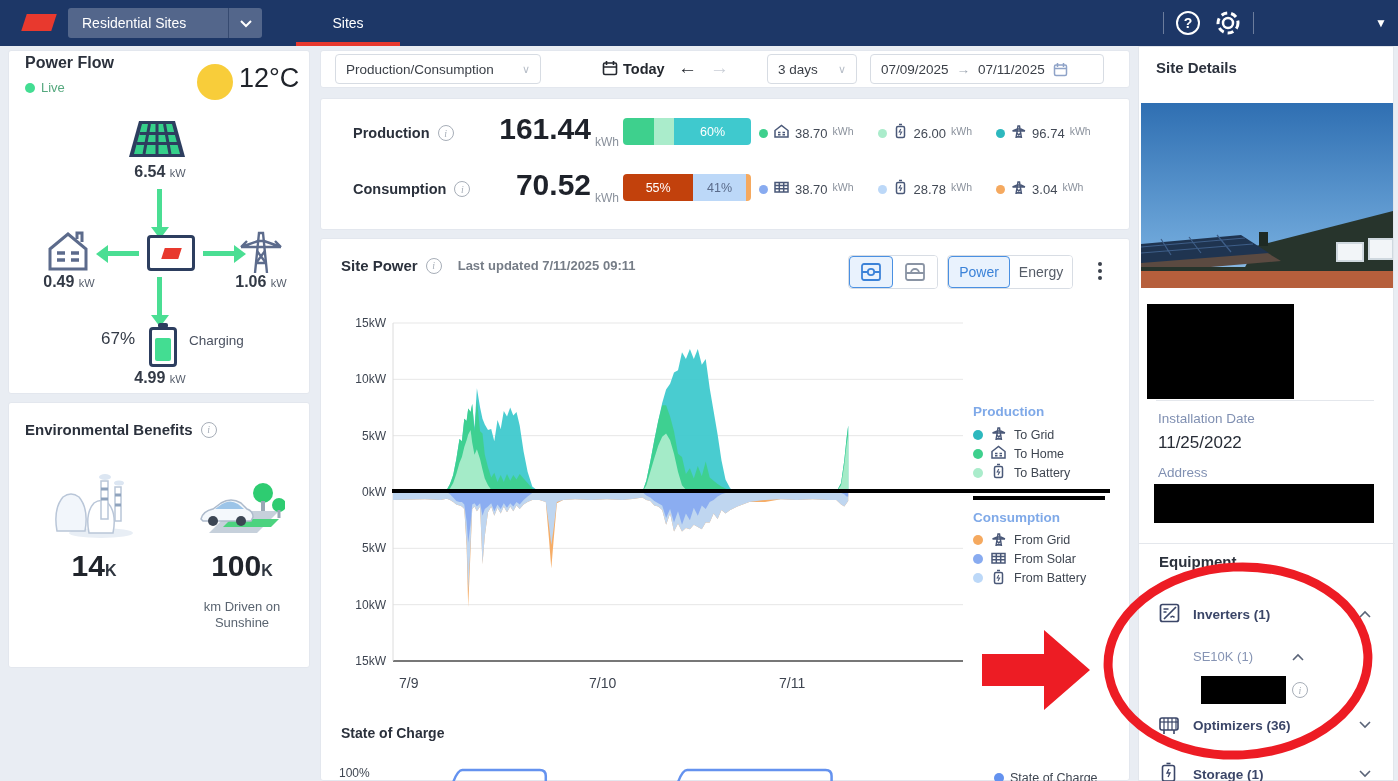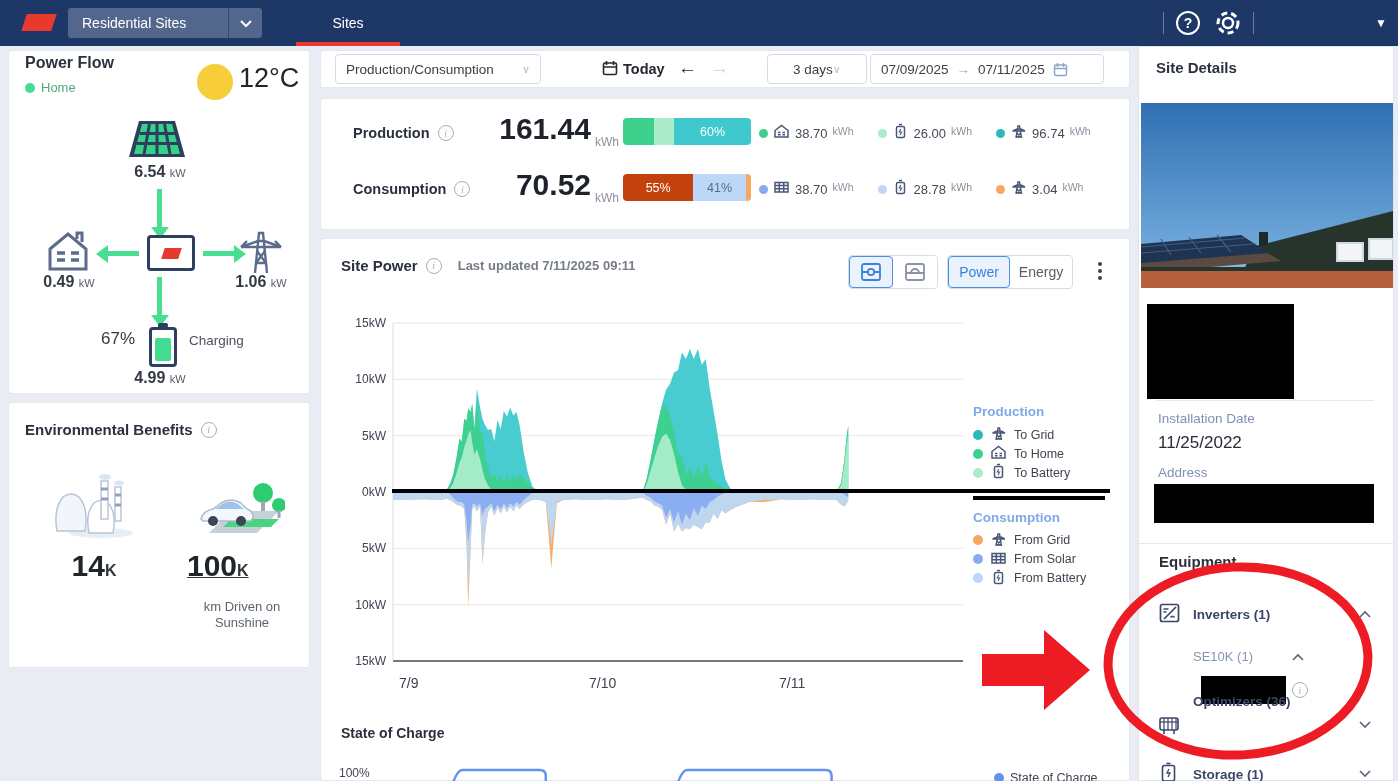--- a/index.html
+++ b/index.html
@@ -108,21 +108,21 @@
       </svg>
   </div>
   <div class="abs nav-sep" style="left:1253px;"></div>
   <div class="abs caret" style="left:1375px; top:16px;">▼</div>
 </div>
 
 <div class="abs card" style="left:8px; top:50px; width:302px; height:344px;">
   <div class="abs pf-title" style="left:16px; top:3px;">Power Flow</div>
   <div class="abs" style="left:16px; top:29px; display:flex; align-items:center;">
     <span class="live-dot"></span>
-    <span class="live-lbl">Home</span>
+    <span class="live-lbl">Live</span>
   </div>
   <div class="abs sun" style="left:188px; top:13px;"></div>
   <div class="abs temp" style="left:230px; top:12px;">12°C</div>
 
   <div class="abs" style="left:120px; top:68px;">
     <svg width="56" height="40">
       <polygon points="10,2 46,2 56,38 0,38" fill="#2d3e5f"></polygon>
       <polygon points="13,5 43,5 51,35 5,35" fill="#35d08a"></polygon>
       <path d="M10.5,14.5 H47 M7.5,24.5 H50.5 M20.5,5 L15,35 M28,5 L28,35 M35.5,5 L41,35" stroke="#2d3e5f" stroke-width="3" fill="none"></path>
     </svg>
@@ -197,41 +197,41 @@
         <rect x="82.5" y="35" width="3" height="8" fill="#9aa8b6"></rect>
       <path d="M6,44 q2,-8 12,-10 l8,-6 q10,-6 20,0 l6,6 q6,2 6,8 l-2,4 H8 Z" fill="#f4f8fc" stroke="#aebbcc" stroke-width="1.5"></path>
       <path d="M20,34 l7,-5 q8,-5 16,0 l6,5 Z" fill="#9cc4e8"></path>
       <circle cx="18" cy="46" r="5" fill="#3c4654"></circle>
         <circle cx="46" cy="46" r="5" fill="#3c4654"></circle>
     </svg>
   </div>
   <div class="abs" style="left:30px; top:146px; width:110px; text-align:center;">
     <span class="env-val">14</span><span class="env-k">K</span>
   </div>
-  <div class="abs" style="left:178px; top:146px; width:110px; text-align:left;text-decoration:underline;">
+  <div class="abs" style="left:178px; top:146px; width:110px; text-align:center;">
     <span class="env-val">100</span><span class="env-k">K</span>
   </div>
   <div class="abs env-lbl" style="left:178px; top:196px; width:110px;">km Driven on Sunshine</div>
 </div>
 
 <div class="abs card" style="left:320px; top:50px; width:810px; height:38px;">
   <div class="abs sel" style="left:14px; top:3px; width:206px;">
     <span>Production/Consumption</span>
     <span class="chev-g">∨</span>
   </div>
   <div class="abs" style="left:281px; top:9px;">
     <svg width="16" height="16" fill="none" stroke="#24282f" stroke-width="1.6">
         <rect x="1.5" y="3" width="13" height="11.5" rx="1.5"></rect>
         <path d="M4.5,1 v4 M11.5,1 v4 M1.5,7 h13"></path>
       </svg>
   </div>
   <div class="abs tb-today" style="left:302px; top:10px;">Today</div>
   <div class="abs tb-arrow" style="left:357px; top:6px;">←</div>
   <div class="abs tb-arrow dis" style="left:389px; top:6px;">→</div>
-  <div class="abs sel" style="left:446px; top:3px; width:100px;justify-content:center;">
+  <div class="abs sel" style="left:446px; top:3px; width:90px;">
     <span>3 days</span>
     <span class="chev-g">∨</span>
   </div>
   <div class="abs datebox" style="left:549px; top:3px; width:234px;">
     <span>07/09/2025</span>
     <span style="color:#9aa3af;">→</span>
     <span>07/11/2025</span>
     <svg width="15" height="15" fill="none" stroke="#8fa3c8" stroke-width="1.5">
         <rect x="1.5" y="3" width="12" height="10.5" rx="1.5"></rect>
         <path d="M4.5,1 v4 M10.5,1 v4 M1.5,6.5 h12"></path>
@@ -518,21 +518,21 @@
   <span class="abs info-i" style="left:153px; top:635px;">i</span>
 
   <div class="abs" style="left:19px; top:668px;">
     <svg width="22" height="20" fill="none" stroke="#3b4668" stroke-width="1.6">
         <rect x="2" y="3" width="18" height="12" rx="2"></rect>
         <path d="M6,3 v12 M10,3 v12 M14,3 v12 M18,3 v12" stroke-width="1.2"></path>
         <path d="M6,15 v4 M16,15 v4"></path>
         <path d="M2,7 h18" stroke-width="1.2"></path>
       </svg>
   </div>
-  <div class="abs eq-lbl" style="left:54px; top:647px;">Optimizers (36)</div>
+  <div class="abs eq-lbl" style="left:54px; top:671px;">Optimizers (36)</div>
   <svg class="abs" style="left:220px; top:674px;" width="12" height="8">
       <polyline points="1,1 6,6 11,1" fill="none" stroke="#5a6478" stroke-width="1.6"></polyline>
     </svg>
 
   <div class="abs" style="left:22px; top:715px;">
     <svg width="15" height="20" fill="none" stroke="#3b4668" stroke-width="1.6">
         <rect x="1.5" y="3.5" width="12" height="15.5" rx="2"></rect>
         <path d="M5.5,1.5 h4"></path>
         <path d="M8,7 l-2,4 h3 l-2,4" stroke-width="1.3"></path>
       </svg>

